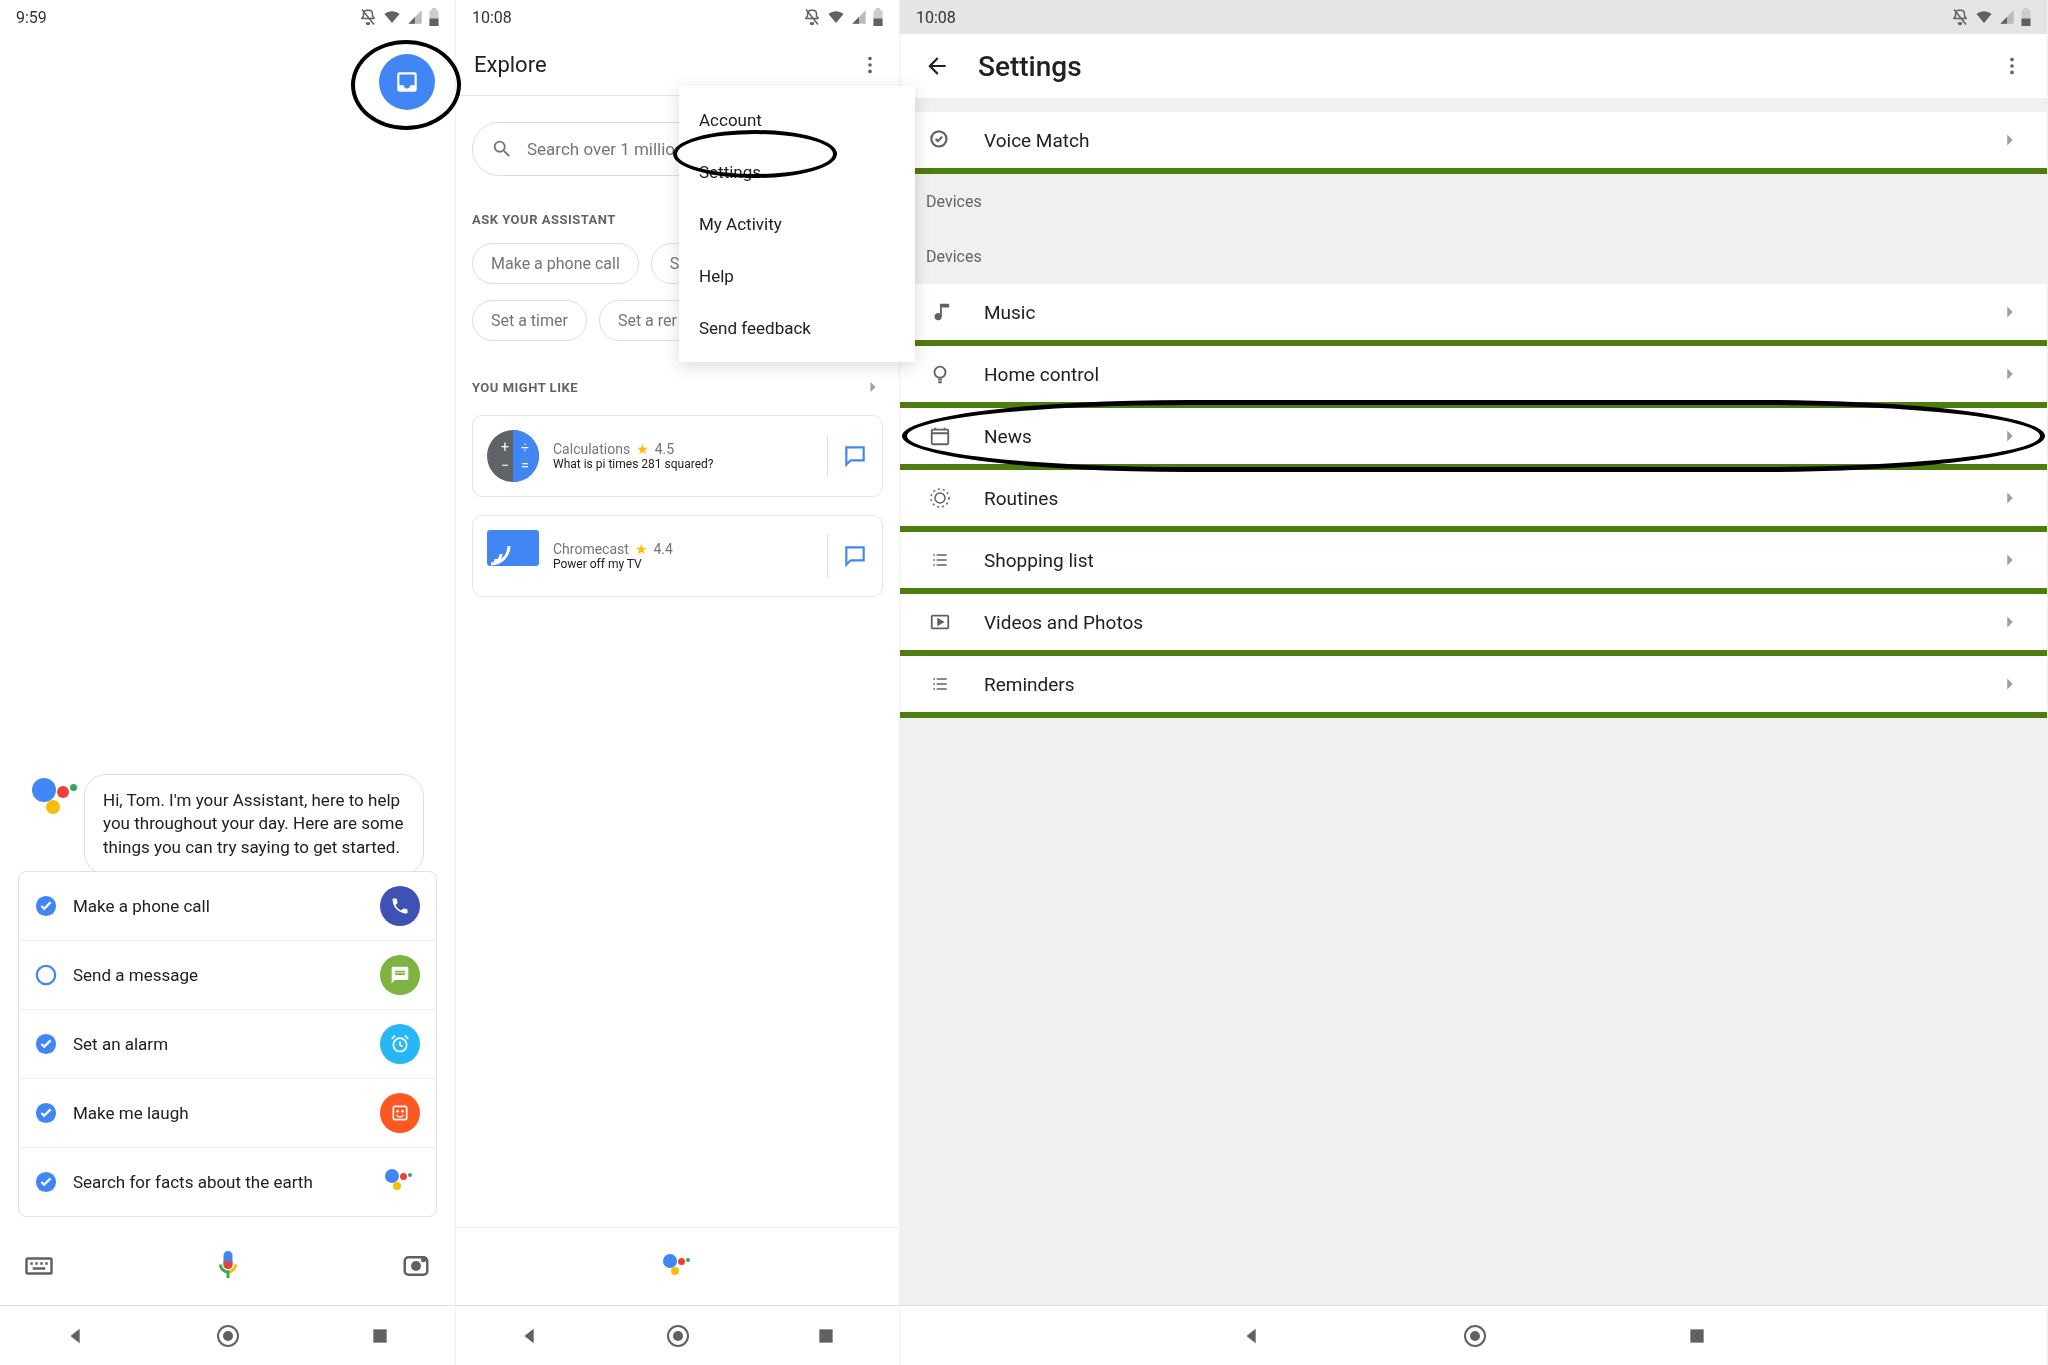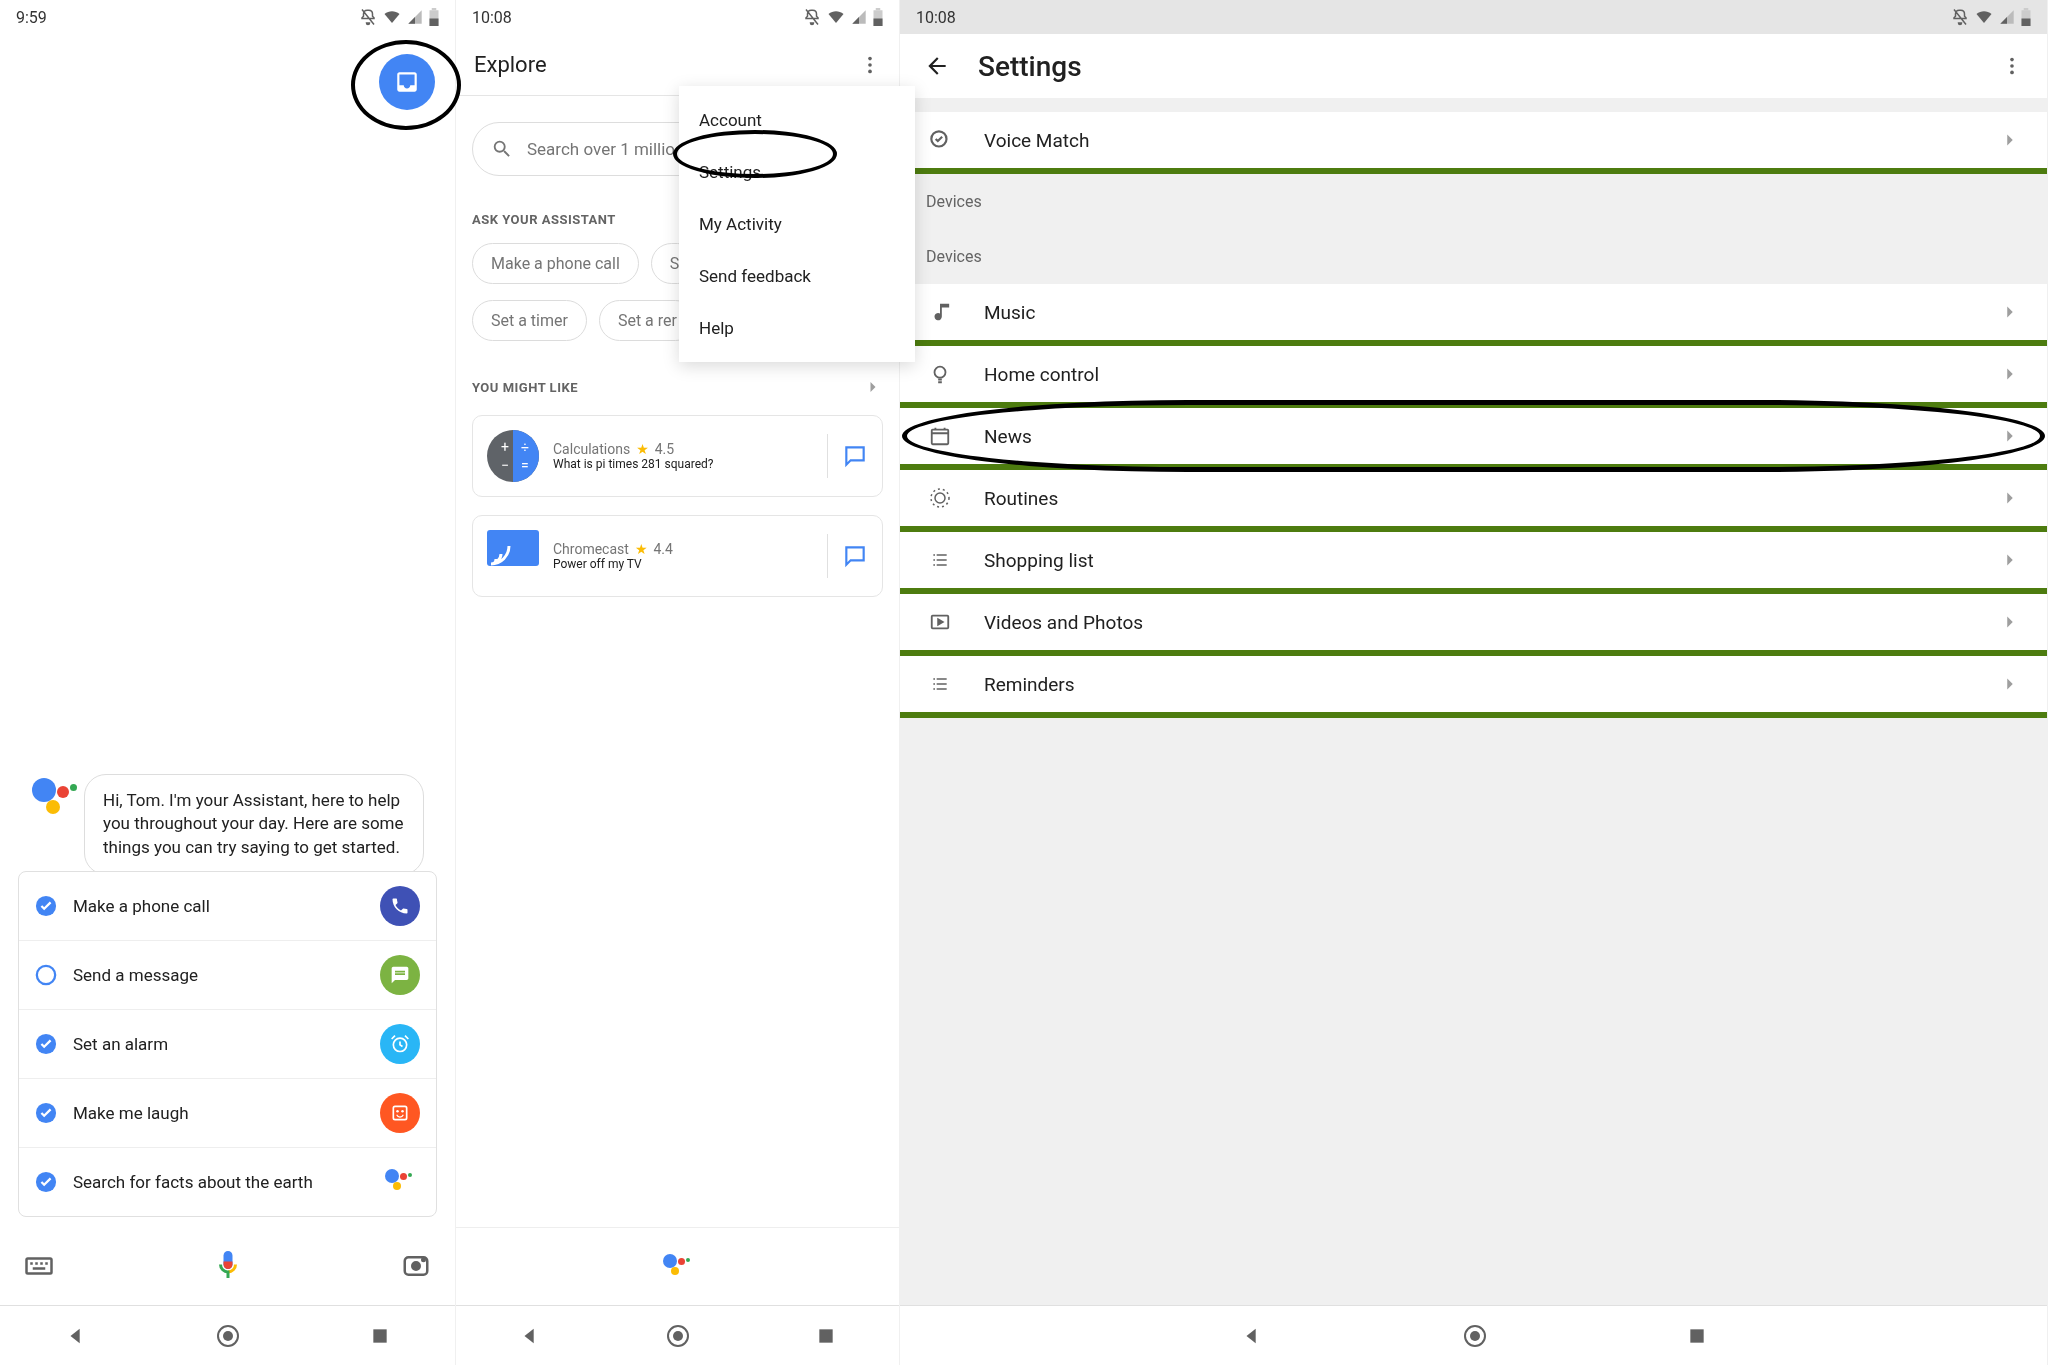--- a/index.html
+++ b/index.html
@@ -326,22 +326,22 @@
       <svg width="26" height="26" viewBox="0 0 24 24" fill="none" stroke="#4285F4" stroke-width="2">
           <path d="M4 4h16v12H8l-4 4V4z"></path>
         </svg>
     </div>
 
     <div class="menu-popup">
       <div class="annot-ellipse2"></div>
       <div class="menu-item">Account</div>
       <div class="menu-item">Settings</div>
       <div class="menu-item">My Activity</div>
+      <div class="menu-item">Help</div>
       <div class="menu-item">Send feedback</div>
-      <div class="menu-item">Help</div>
     </div>
   </div>
 
   <div class="s2-bottom">
     <div class="assistant-dots-small">
         <div class="d-blue"></div>
         <div class="d-red"></div>
         <div class="d-yellow"></div>
         <div class="d-green"></div>
       </div>

